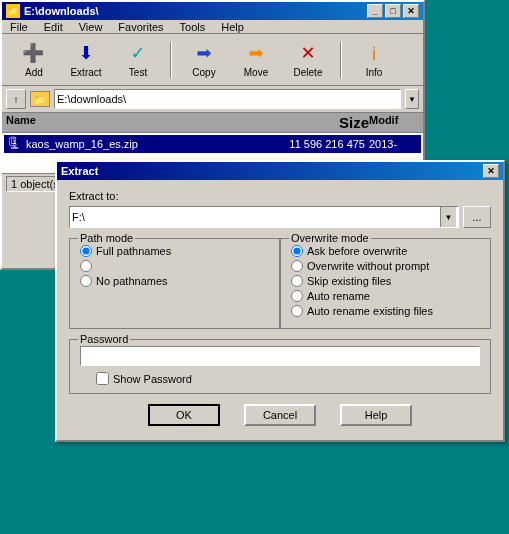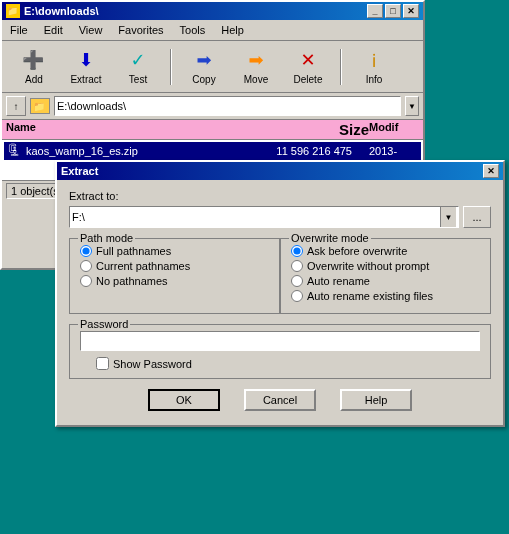--- a/index.html
+++ b/index.html
@@ -61,21 +61,21 @@
       border-color: #ffffff #808080 #808080 #ffffff;
       font-size: 9px;
       display: flex; align-items: center; justify-content: center;
       cursor: pointer;
       color: #000;
     }
 
     
     .menu-bar {
       background: #d4d0c8;
-      height: 21px;
+      height: 14px;
       display: flex;
       align-items: center;
       padding: 0 4px;
       gap: 8px;
       border-bottom: 1px solid #808080;
       text-align: center;
     }
 
     .menu-item {
       font-size: 11px;
@@ -170,21 +170,21 @@
       border: 1px solid;
       border-color: #ffffff #808080 #808080 #ffffff;
       display: flex; align-items: center; justify-content: center;
       font-size: 8px;
       cursor: pointer;
     }
 
     
     .file-list-header {
       display: flex;
-      background: #f9a8d4;
+      background: #a3a3a3;
       border-bottom: 1px solid #808080;
       padding: 1px 4px;
     }
 
     .col-name { flex: 1; font-size: 11px; font-weight: bold; }
     .col-size { width: 90px; text-align: right; font-size: 15px; font-weight: bold; }
     .col-modif { width: 50px; font-size: 11px; font-weight: bold; }
 
     .file-list {
       background: white;
@@ -455,21 +455,21 @@
     <span class="col-name">Name</span>
     <span class="col-size">Size</span>
     <span class="col-modif">Modif</span>
   </div>
 
   <div class="file-list">
     <div class="file-row selected">
       <span class="file-zip-icon">🗜</span>
       <span style="flex:1">kaos_wamp_16_es.zip</span>
       <span style="width:90px;text-align:right;">11 596 216 475</span>
-      <span style="width:50px;margin-left:13px;">2013-</span>
+      <span style="width:50px;">2013-</span>
     </div>
   </div>
 
   <div class="status-bar">
     <div class="status-panel">
       <span>1 object(s)</span>
     </div>
   </div>
 </div>
 
@@ -494,37 +494,40 @@
     <div class="options-row">
 
       <div class="group-box">
         <span class="group-label">Path mode</span>
         <div class="radio-row">
           <input type="radio" name="pathmode" class="radio-input" checked="" style="">
           <label>Full pathnames</label>
         </div>
         <div class="radio-row">
           <input type="radio" name="pathmode" class="radio-input" style="">
-          <label>Current pathnames</label>
         </div>
         <div class="radio-row">
           <input type="radio" name="pathmode" class="radio-input" style="">
           <label>No pathnames</label>
         </div>
       </div>
 
       <div class="group-box">
         <span class="group-label">Overwrite mode</span>
         <div class="radio-row">
           <input type="radio" name="overwrite" class="radio-input" checked="" style="">
           <label>Ask before overwrite</label>
         </div>
         <div class="radio-row">
           <input type="radio" name="overwrite" class="radio-input" style="">
           <label>Overwrite without prompt</label>
+        </div>
+        <div class="radio-row">
+          <input type="radio" name="overwrite" class="radio-input" style="">
+          <label>Skip existing files</label>
         </div>
         <div class="radio-row">
           <input type="radio" name="overwrite" class="radio-input" style="">
           <label>Auto rename</label>
         </div>
         <div class="radio-row">
           <input type="radio" name="overwrite" class="radio-input" style="">
           <label>Auto rename existing files</label>
         </div>
       </div>

